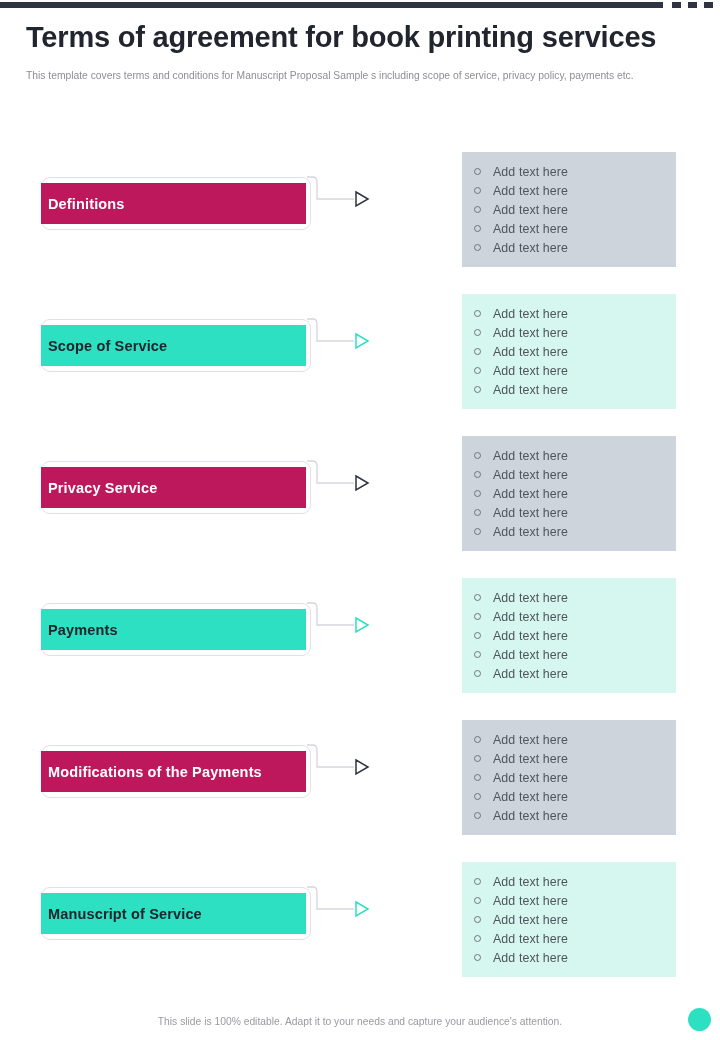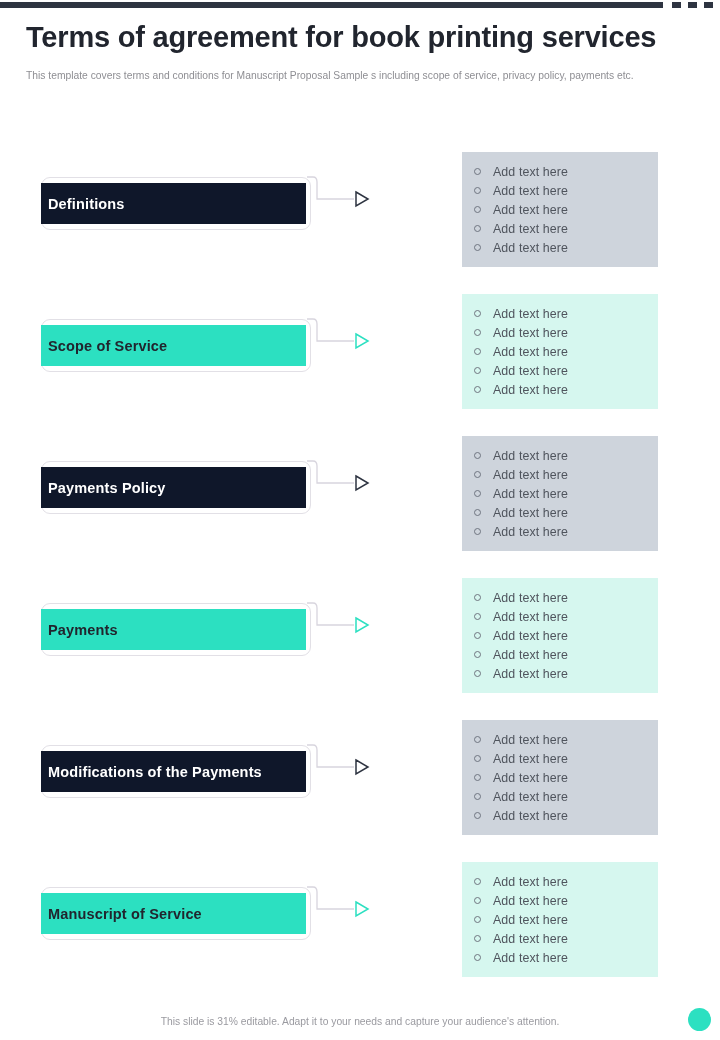--- a/index.html
+++ b/index.html
@@ -93,39 +93,39 @@
     display: flex;
     align-items: center;
   }
   .card-label {
     font-size: 14.5px;
     font-weight: bold;
     letter-spacing: 0.15px;
     padding-left: 7px;
     white-space: nowrap;
   }
-  .theme-dark .card-bar { background: #0f172a; }
+  .theme-dark .card-bar { background: #be185d; }
   .theme-dark .card-label { color: #ffffff; }
   .theme-teal .card-bar { background: #2ce0c1; }
   .theme-teal .card-label { color: #21252e; }
 
   
   .connector {
     position: absolute;
     left: 306px;
     width: 68px;
     height: 46px;
     pointer-events: none;
   }
 
   
   .panel {
     position: absolute;
     left: 462px;
-    width: 196px;
+    width: 214px;
     box-sizing: border-box;
     padding: 10px 0 10px 12px;
   }
   .theme-dark .panel { background: #ced4dc; }
   .theme-teal .panel { background: #d6f7ef; }
   .bullet-row {
     display: flex;
     align-items: center;
     height: 19px;
   }
@@ -240,21 +240,21 @@
         </div>
         <div class="bullet-row">
           <span class="bullet-mark"></span>
           <span class="bullet-text">Add text here</span>
         </div>
       </div>
     </div>
     <div class="row theme-dark">
       <div class="card-outline" style="top: 37px;"></div>
       <div class="card-bar" style="top: 43px;">
-        <span class="card-label">Payments Policy</span>
+        <span class="card-label">Privacy Service</span>
       </div>
       <div class="connector" style="top: 35px;"><svg width="68" height="46" viewBox="0 0 68 46" xmlns="http://www.w3.org/2000/svg">
           <path d="M1 2 L7 2 Q11 2 11 7 L11 24 L48 24" fill="none" stroke="#d8d5de" stroke-width="1.3"></path>
           <path d="M50 17 L62 24 L50 31 Z" fill="none" stroke="#2e3441" stroke-width="1.5" stroke-linejoin="miter"></path>
         </svg></div>
       <div class="panel" style="top: 12px;">
         <div class="bullet-row">
           <span class="bullet-mark"></span>
           <span class="bullet-text">Add text here</span>
         </div>
@@ -367,14 +367,14 @@
           <span class="bullet-text">Add text here</span>
         </div>
         <div class="bullet-row">
           <span class="bullet-mark"></span>
           <span class="bullet-text">Add text here</span>
         </div>
       </div>
     </div>
   </div>
 
-<div class="footer-note">This slide is 31% editable. Adapt it to your needs and capture your audience's attention.</div>
+<div class="footer-note">This slide is 100% editable. Adapt it to your needs and capture your audience's attention.</div>
 <div class="footer-dot"></div>
 
 </body></html>

